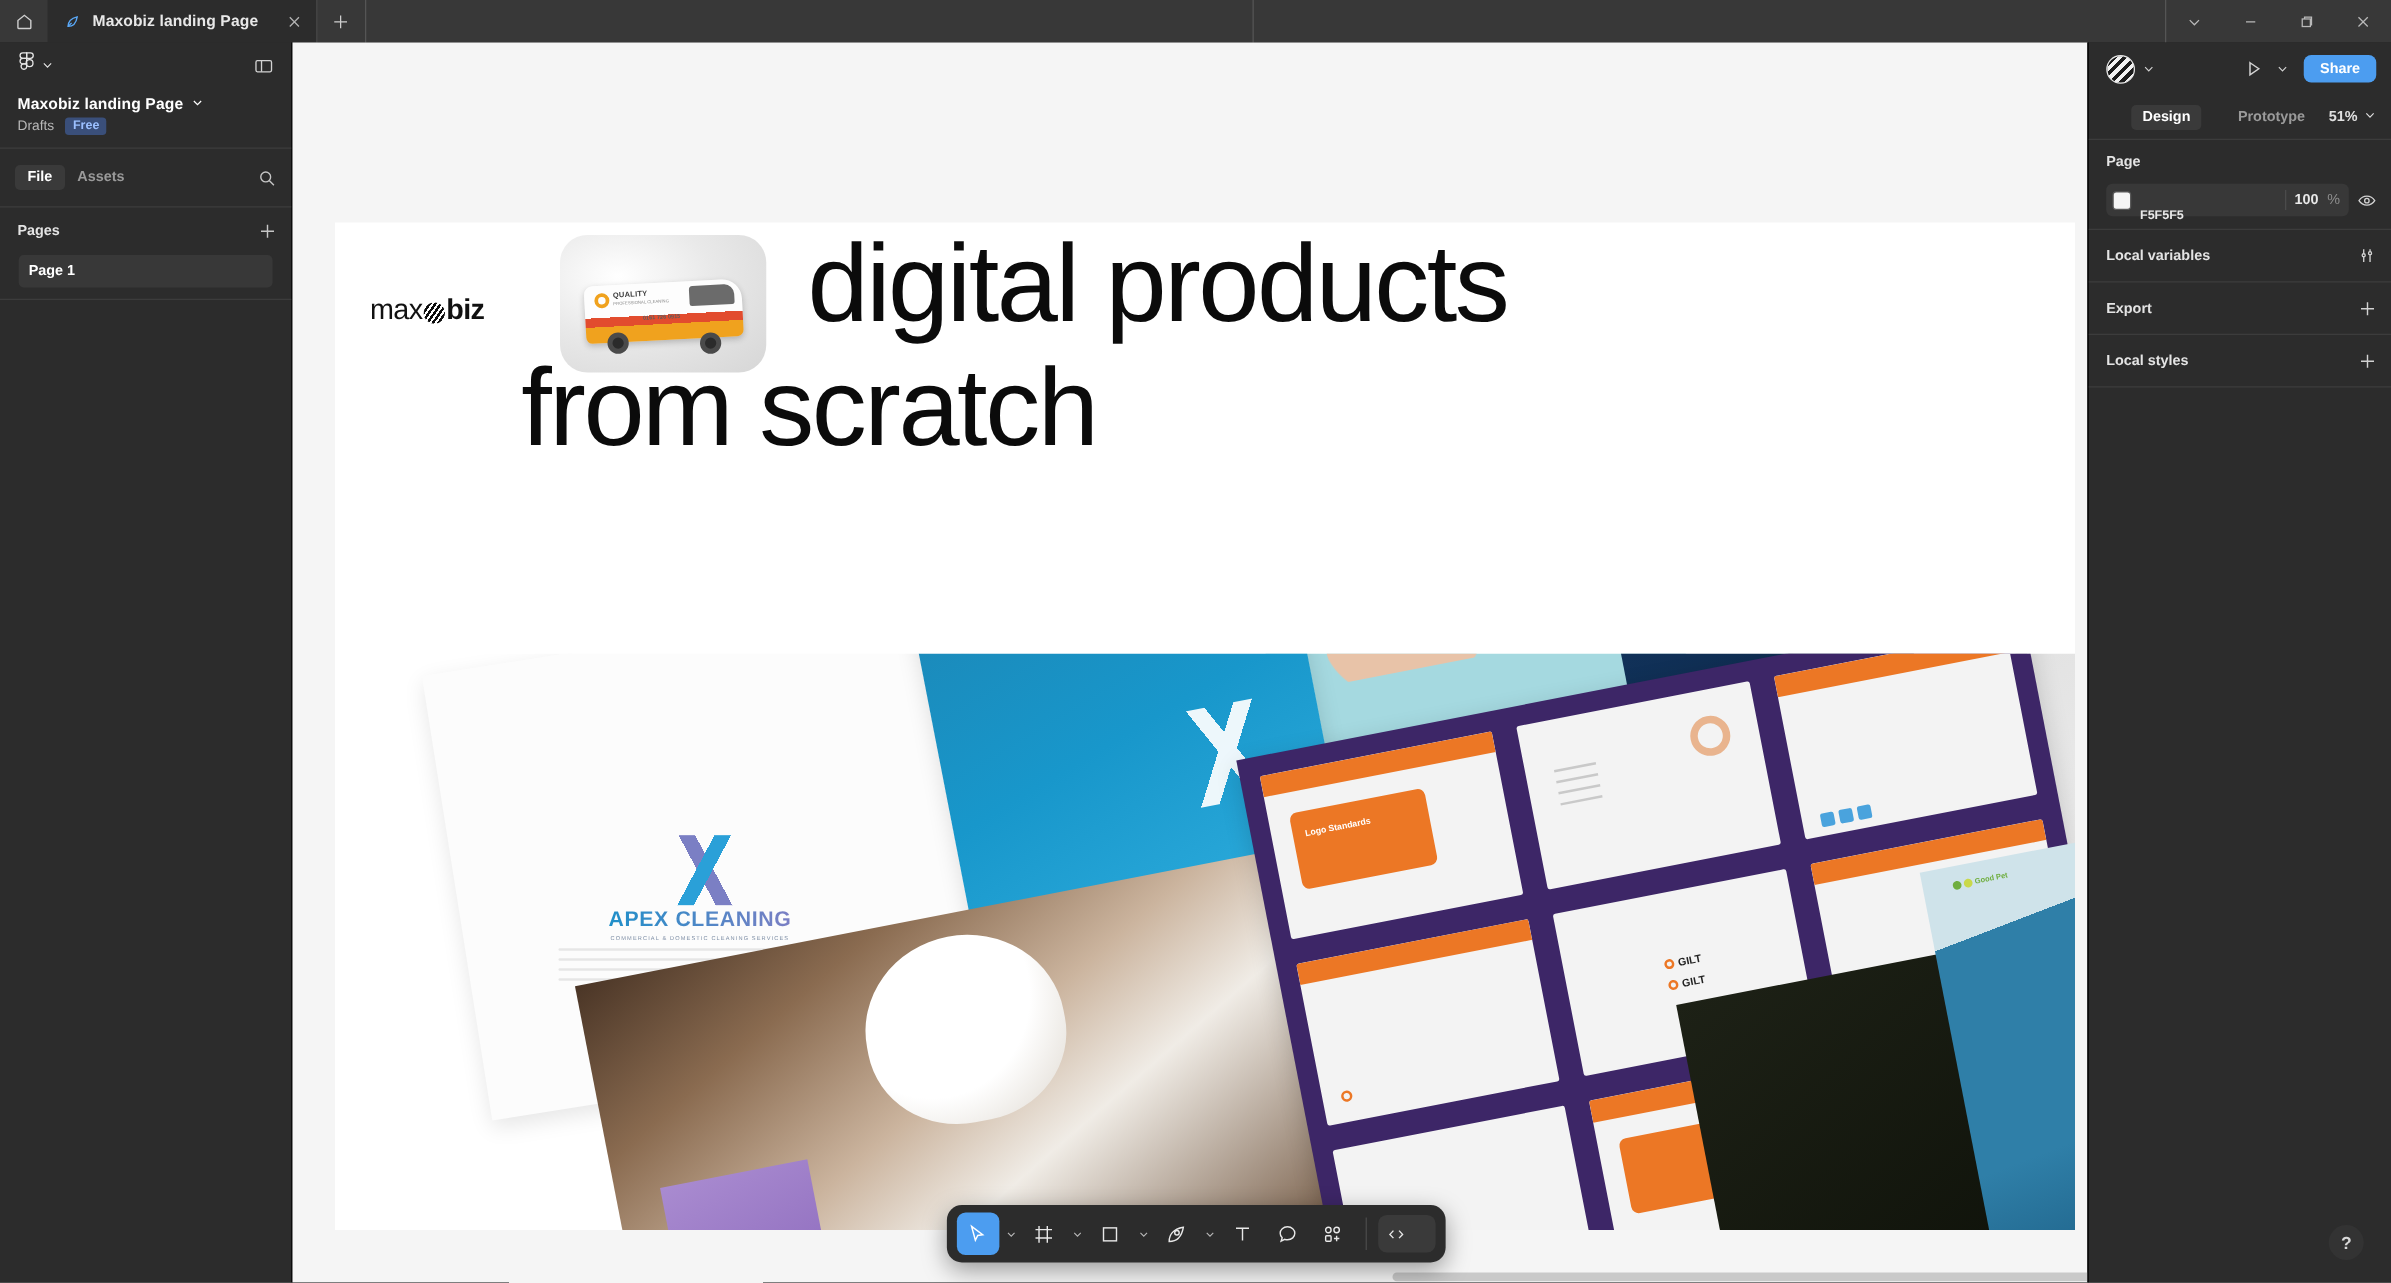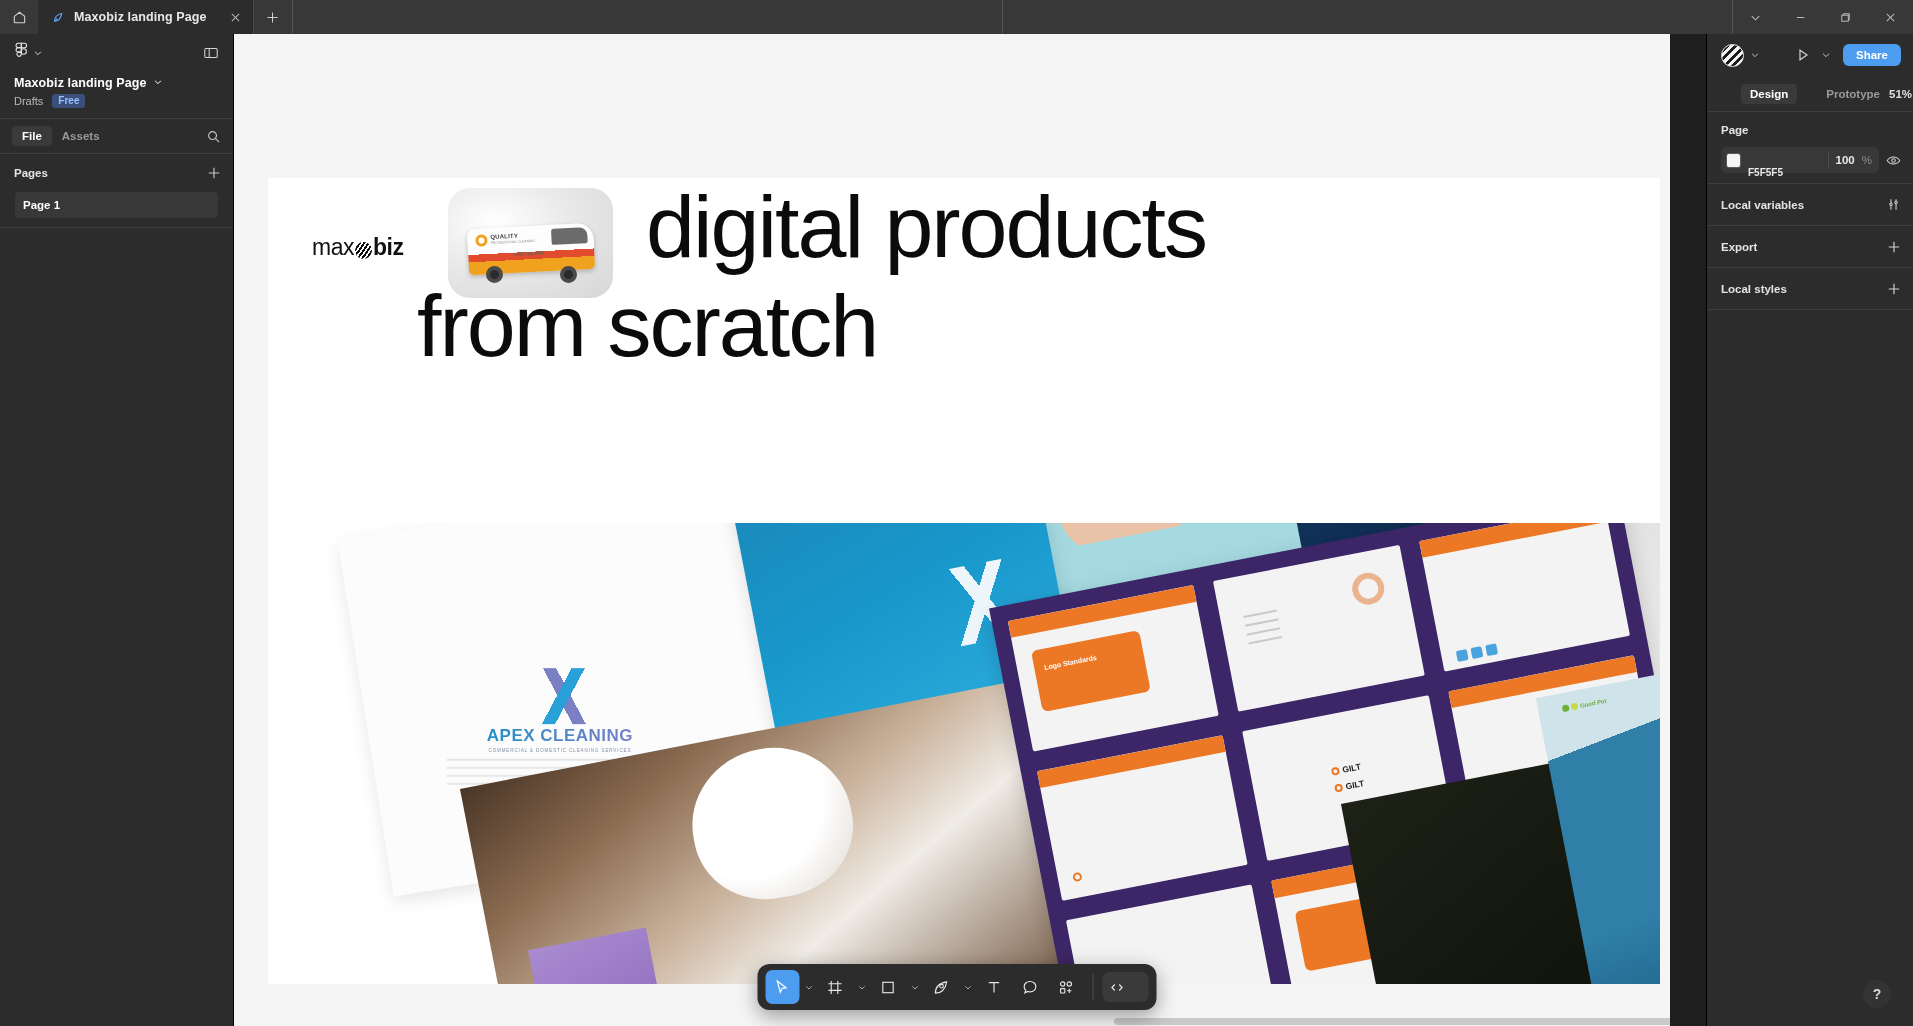--- a/index.html
+++ b/index.html
@@ -60,21 +60,21 @@
     display: flex; align-items: center; gap: 6px;
     color: #ffffff; font-size: 12.5px; font-weight: 700; letter-spacing: .1px;
   }
   .lp-meta { display: flex; align-items: center; gap: 9px; margin-top: 4px; }
   .lp-drafts { color: #b9b9b9; font-size: 11px; }
   .badge-free {
     background: #3a4f7a; color: #9cc0ff; font-size: 10px; font-weight: 600;
     padding: 1px 6px 2px; border-radius: 3px;
   }
   .lp-tabs {
-    height: 36px; display: flex; align-items: center; padding: 0 12px;
+    height: 48px; display: flex; align-items: center; padding: 0 12px;
     border-top: 1px solid #3c3c3c; border-bottom: 1px solid #3c3c3c;
     position: relative;
   }
   .lp-tab {
     font-size: 11.5px; font-weight: 700; color: #9a9a9a;
     padding: 4px 10px; border-radius: 4px;
   }
   .lp-tab.active { color: #ffffff; background: #3a3a3a; }
   .lp-search { position: absolute; right: 12px; color: #c6c6c6; display:flex; }
   .sect-head {
@@ -85,21 +85,21 @@
   .sect-plus { color: #c6c6c6; display: flex; }
   .page-row {
     margin: 0 15px; height: 26px; display: flex; align-items: center;
     padding: 0 8px; border-radius: 4px; background: #383838;
     font-size: 11.5px; font-weight: 700; color: #ffffff;
   }
   .lp-div { height: 1px; background: #3c3c3c; margin-top: 9px; }
 
   
   .right-panel {
-    position: absolute; top: 34px; right: 0; width: 207px; height: 992px;
+    position: absolute; top: 34px; right: 0; width: 243px; height: 992px;
     background: #2c2c2c; border-left: 1px solid #000;
   }
   .rp-top {
     height: 42px; display: flex; align-items: center; padding: 0 12px 0 14px; gap: 6px;
   }
   .avatar {
     width: 23px; height: 23px; border-radius: 50%;
     background: repeating-linear-gradient(135deg,#f2f2f2 0 3px,#1b1b1b 3px 6px);
     border: 1.5px solid #e8e8e8;
   }
@@ -143,21 +143,21 @@
     position: absolute; top: 34px; left: 234px; right: 243px; bottom: 0;
     background: #f5f5f5; overflow: hidden;
   }
   .frame {
     position: absolute; left: 34px; top: 144px;
     width: 1392px; height: 806px; background: #ffffff;
     overflow: hidden;
   }
   .frame-top { position: relative; height: 345px; }
   .logo {
-    position: absolute; left: 44px; top: 56px;
+    position: absolute; left: 28px; top: 56px;
     font-size: 23px; font-weight: 400; color: #111;
     letter-spacing: -.5px; display: flex; align-items: center;
   }
   .logo b { font-weight: 800; }
   .logo-o {
     display: inline-block; width: 17px; height: 17px; border-radius: 50%;
     background: repeating-linear-gradient(125deg,#0d0d0d 0 2px,#ffffff 2px 3.6px);
     margin: 0 1px; position: relative; top: 3px;
   }
   .van {

